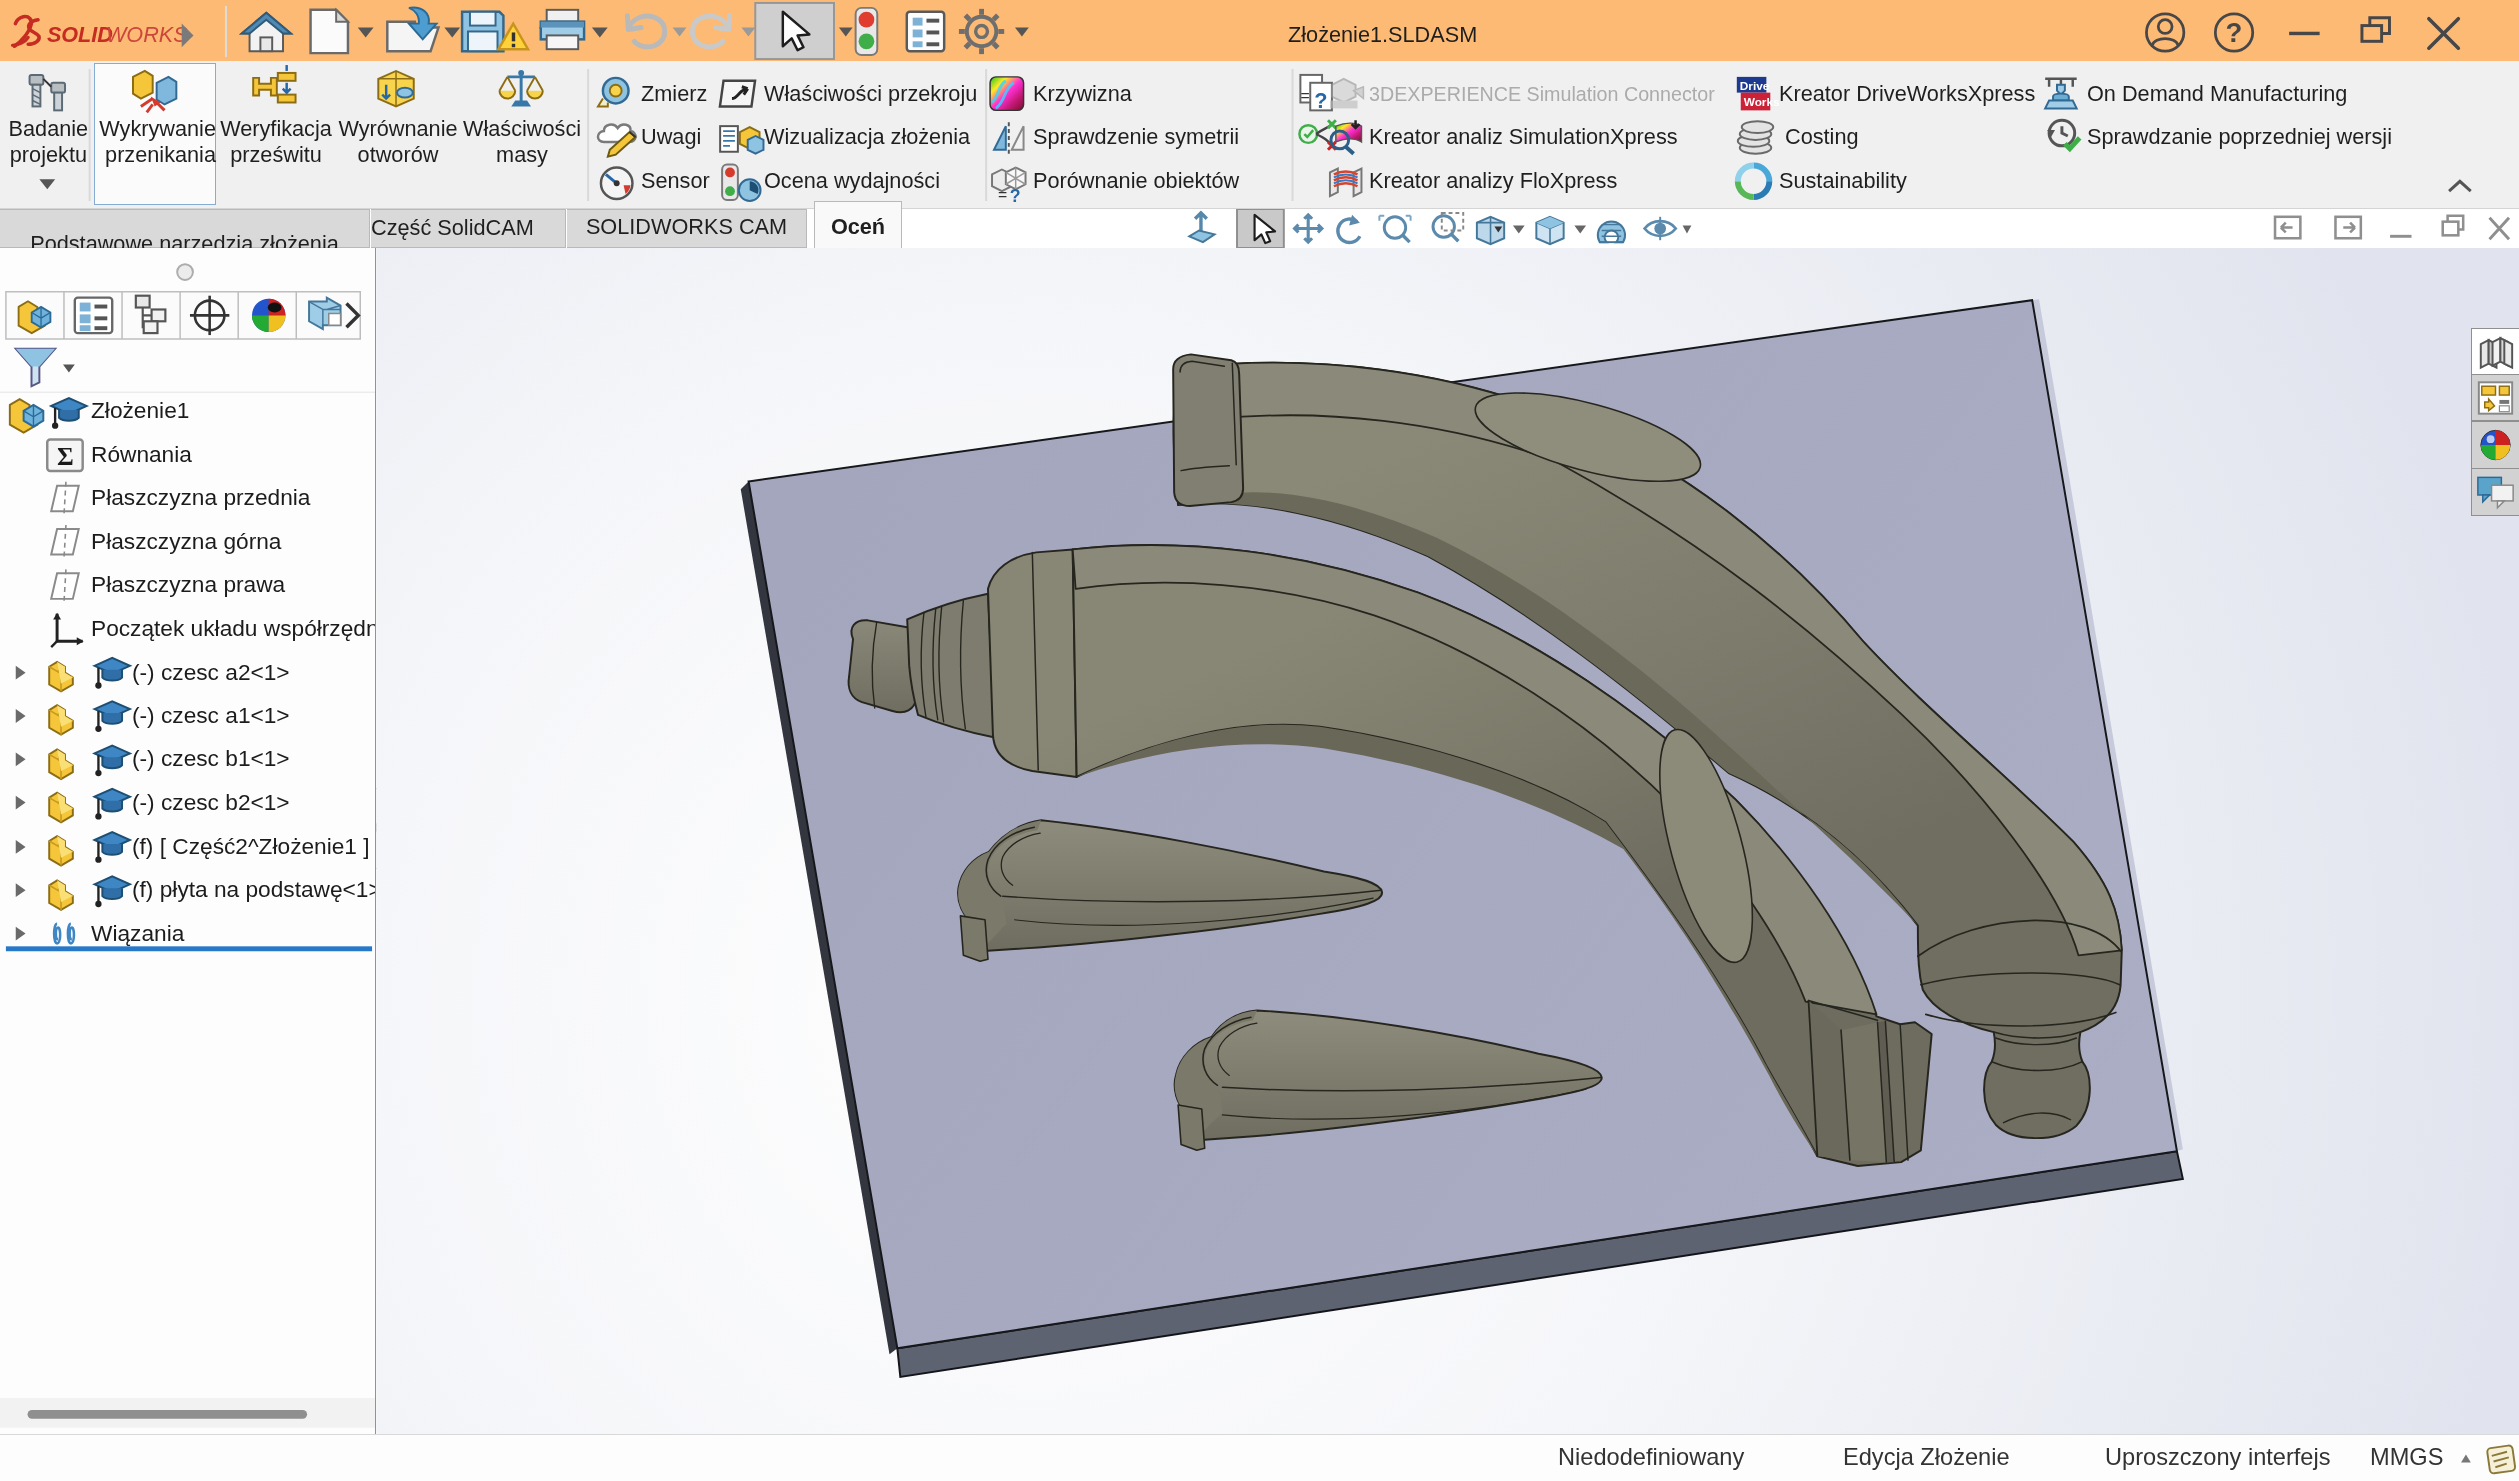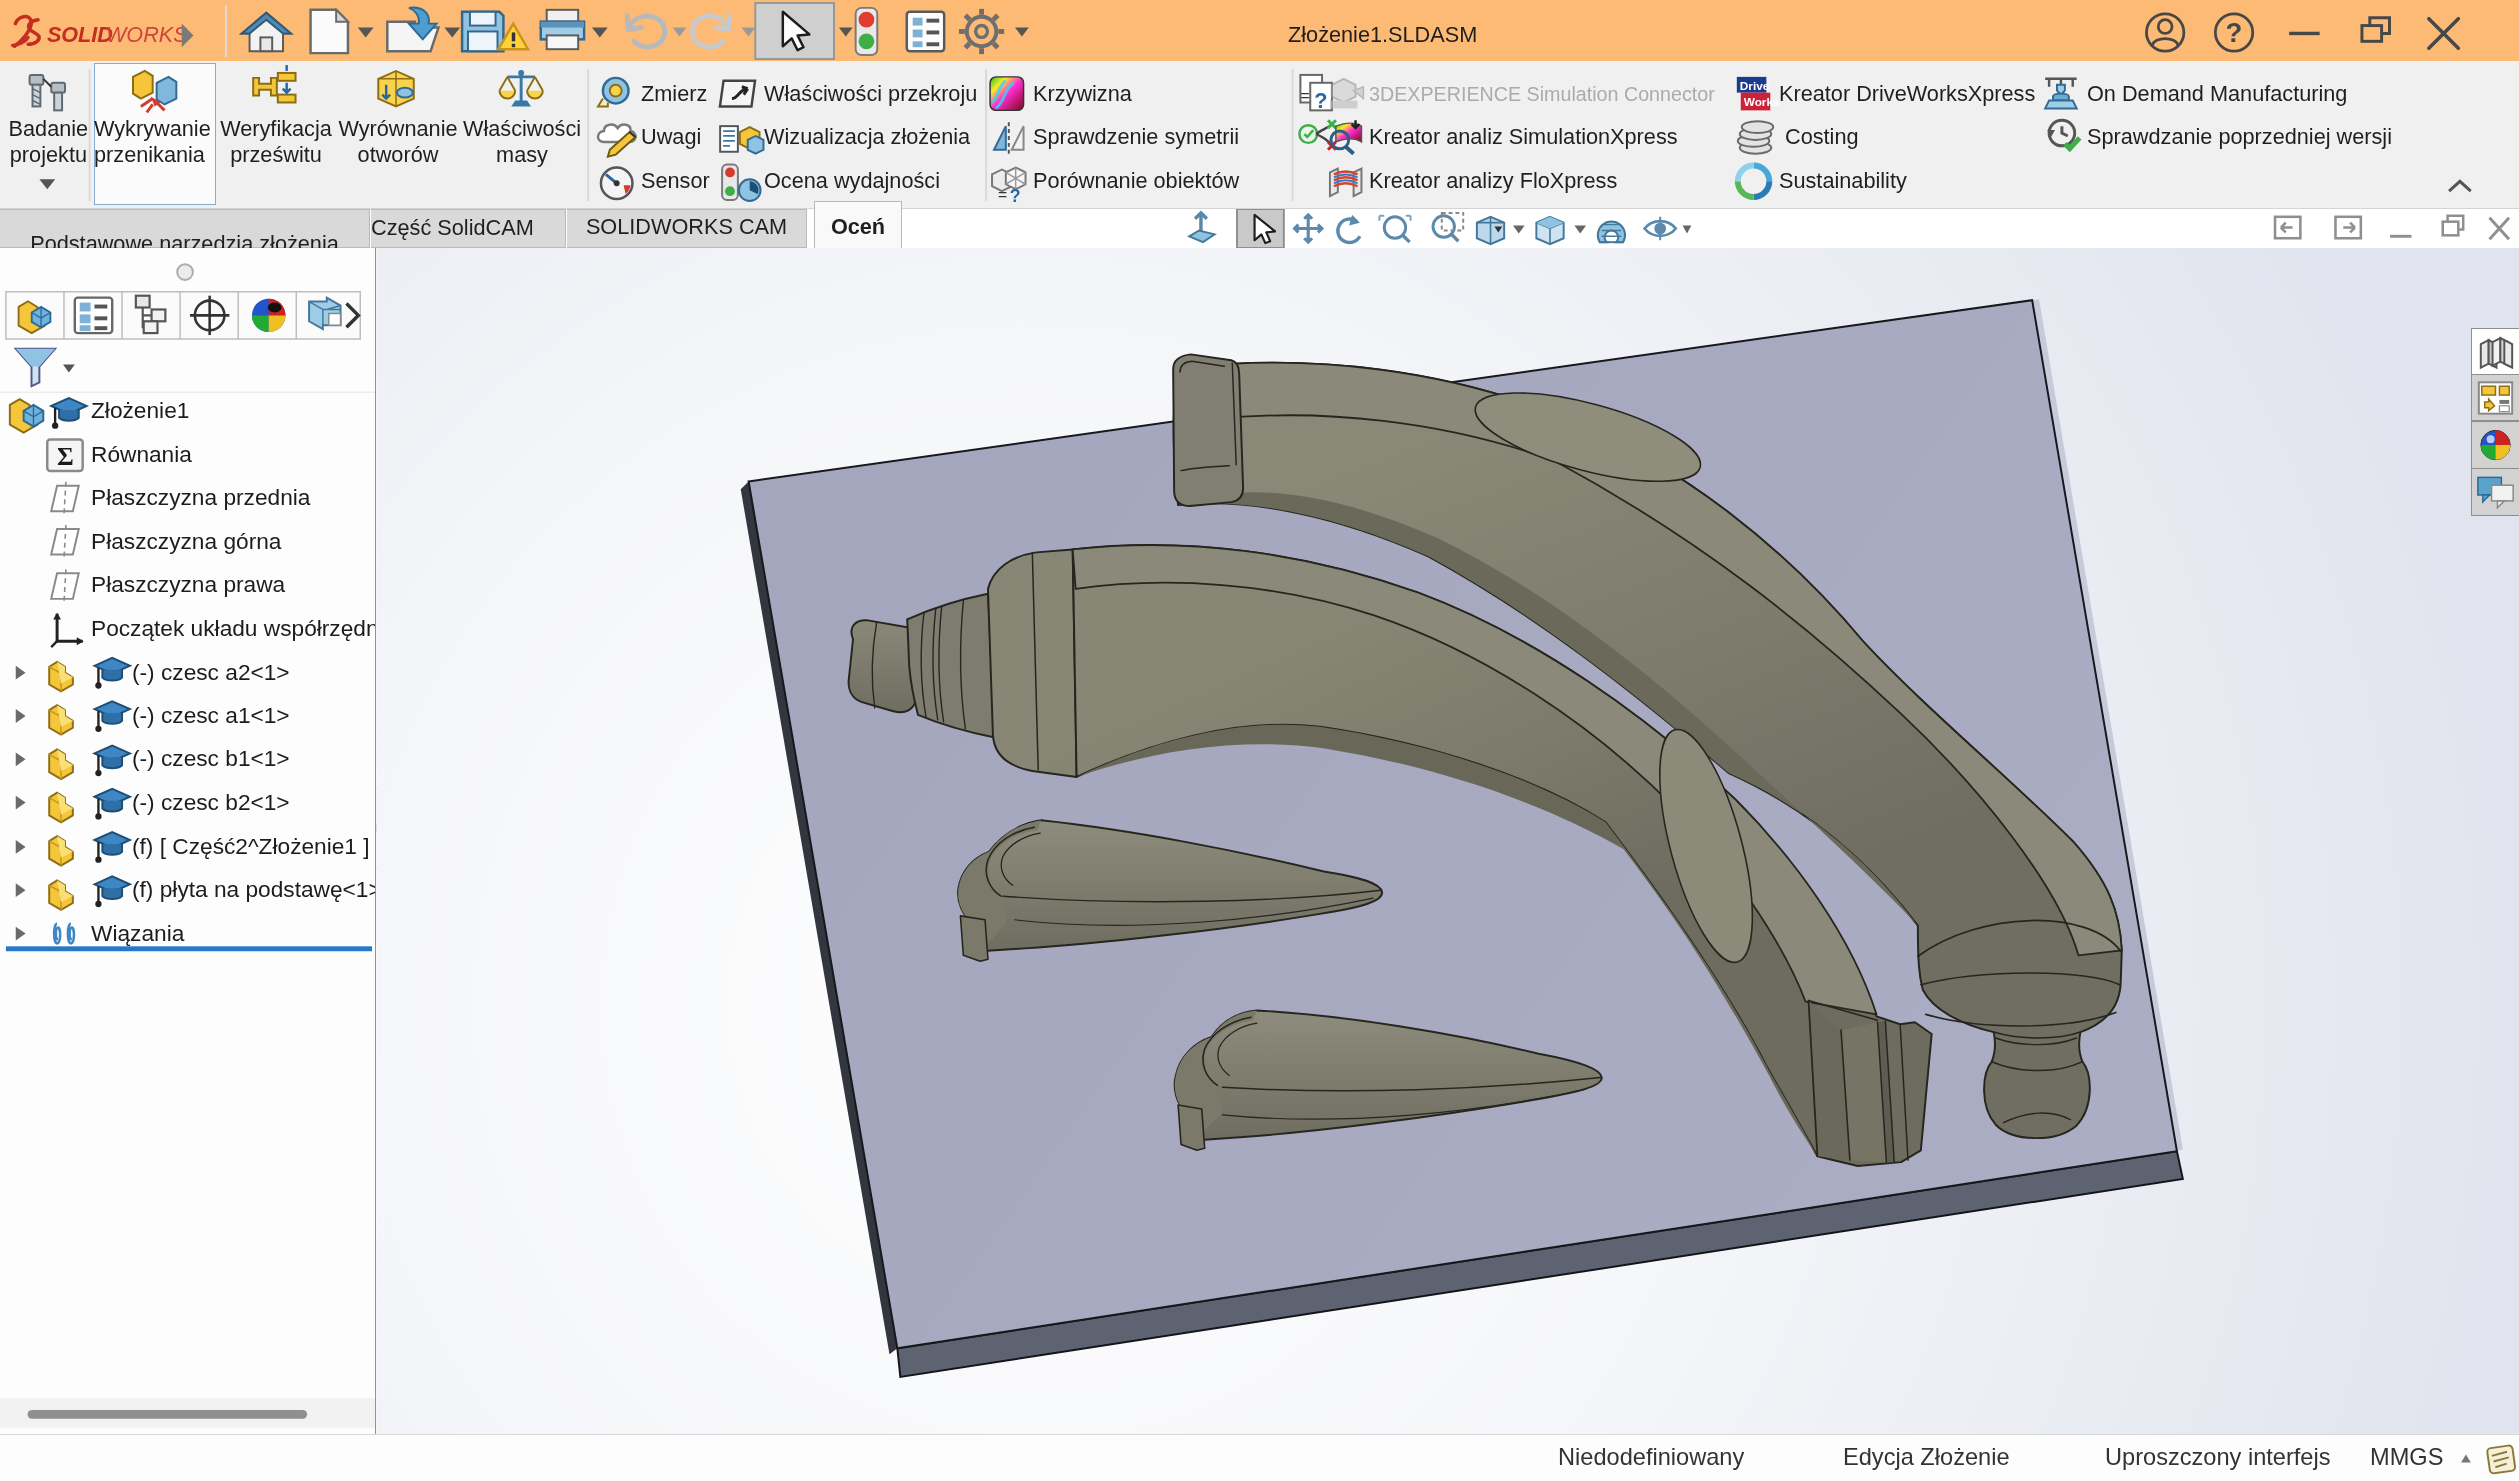--- a/index.html
+++ b/index.html
@@ -126,21 +126,21 @@
 </svg>
 <div class="lbl" style="left:1288px;top:21.7px;width:394px;font-size:21.7px;color:#1e1e1e;">Złożenie1.SLDASM</div>
 
 </div>
 
 <div class="abs" id="ribbon" style="left:0;top:61px;width:2520px;height:148px;background:#f0f0f1;border-bottom:1px solid #d4d4d4;font-size:21.7px;color:#1f1f1f;">
 
   <div class="abs" style="left:94px;top:2px;width:122px;height:142px;background:#fbfbfc;border:1px solid #86add1;"></div>
 
   <div class="lbl" style="left:7.9px;top:55px;width:81px;text-align:center;">Badanie<br>projektu</div>
-  <div class="lbl" style="left:94px;top:55px;width:122px;text-align:left;">Wykrywanie<br>przenikania</div>
+  <div class="lbl" style="left:94px;top:55px;width:122px;text-align:right;">Wykrywanie<br>przenikania</div>
   <div class="lbl" style="left:219px;top:55px;width:114px;text-align:center;">Weryfikacja<br>prześwitu</div>
   <div class="lbl" style="left:333px;top:55px;width:130px;text-align:center;">Wyrównanie<br>otworów</div>
   <div class="lbl" style="left:461px;top:55px;width:122px;text-align:center;">Właściwości<br>masy</div>
 
   <div class="lbl" style="left:641px;top:19.7px;">Zmierz</div>
   <div class="lbl" style="left:641px;top:63px;">Uwagi</div>
   <div class="lbl" style="left:641px;top:107px;">Sensor</div>
   <div class="lbl" style="left:764px;top:19.7px;">Właściwości przekroju</div>
   <div class="lbl" style="left:764px;top:63px;">Wizualizacja złożenia</div>
   <div class="lbl" style="left:764px;top:107px;">Ocena wydajności</div>

